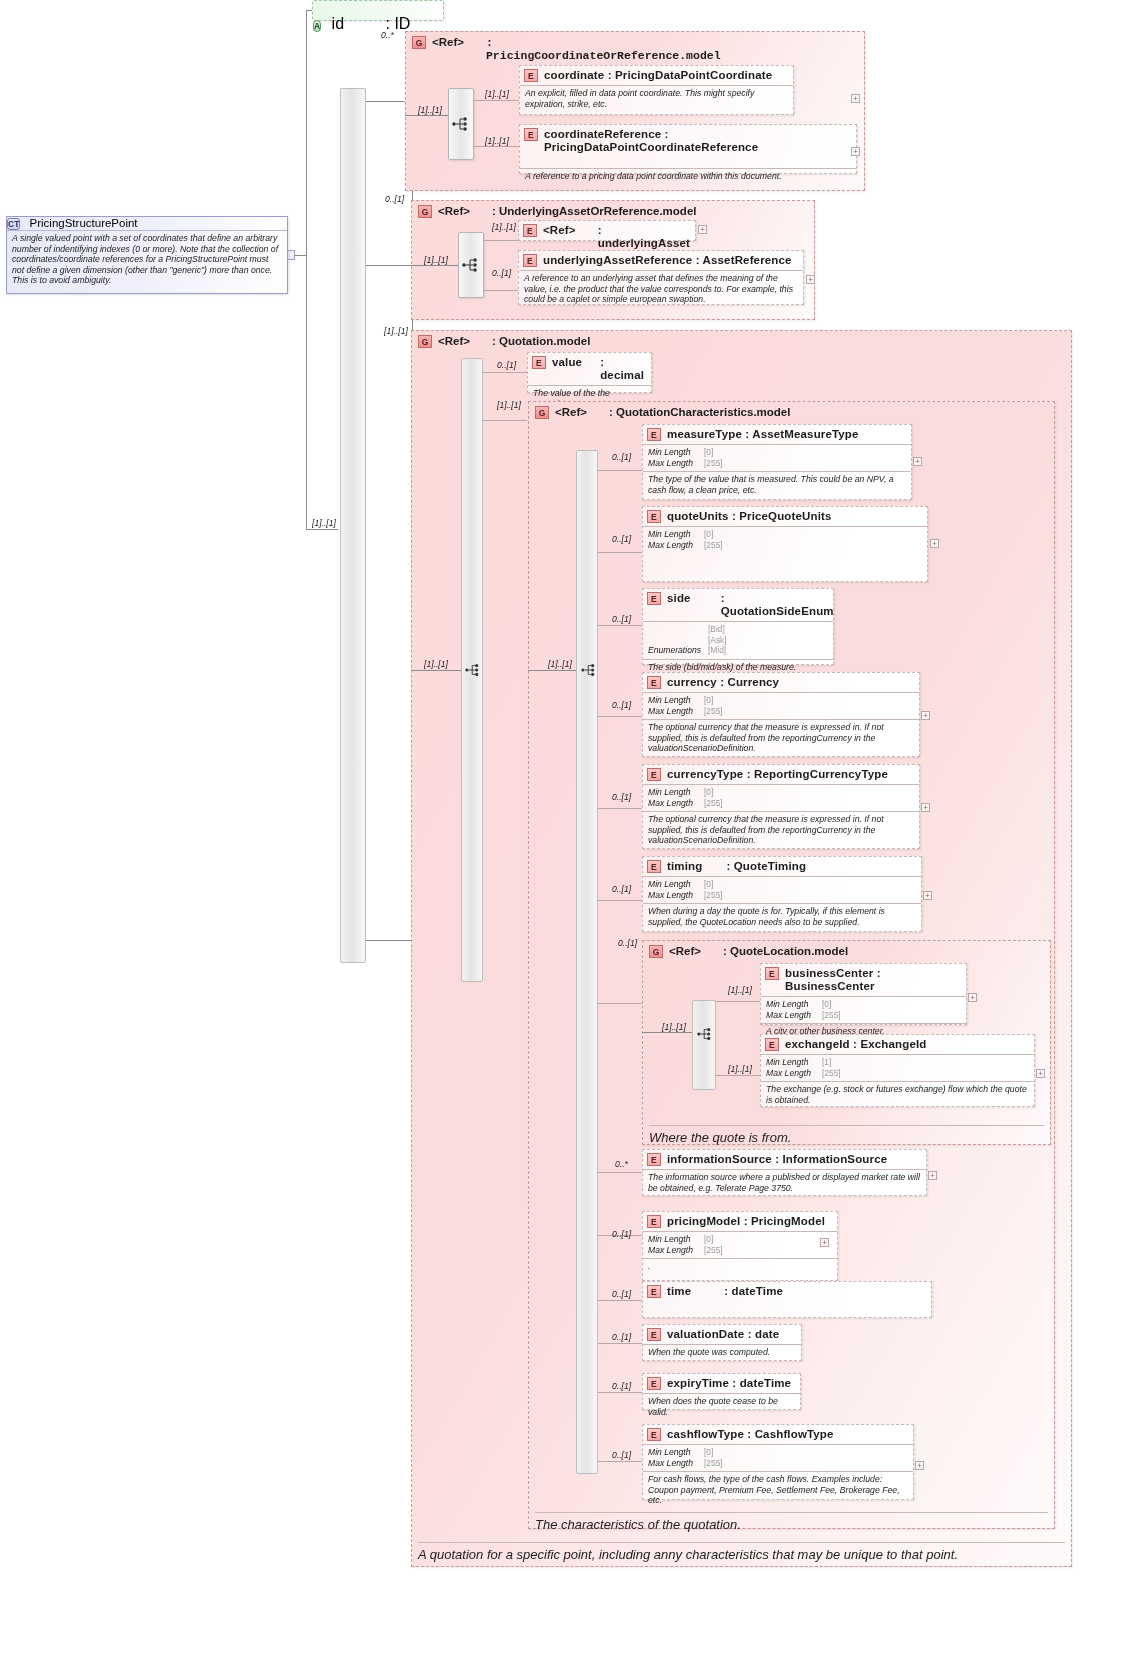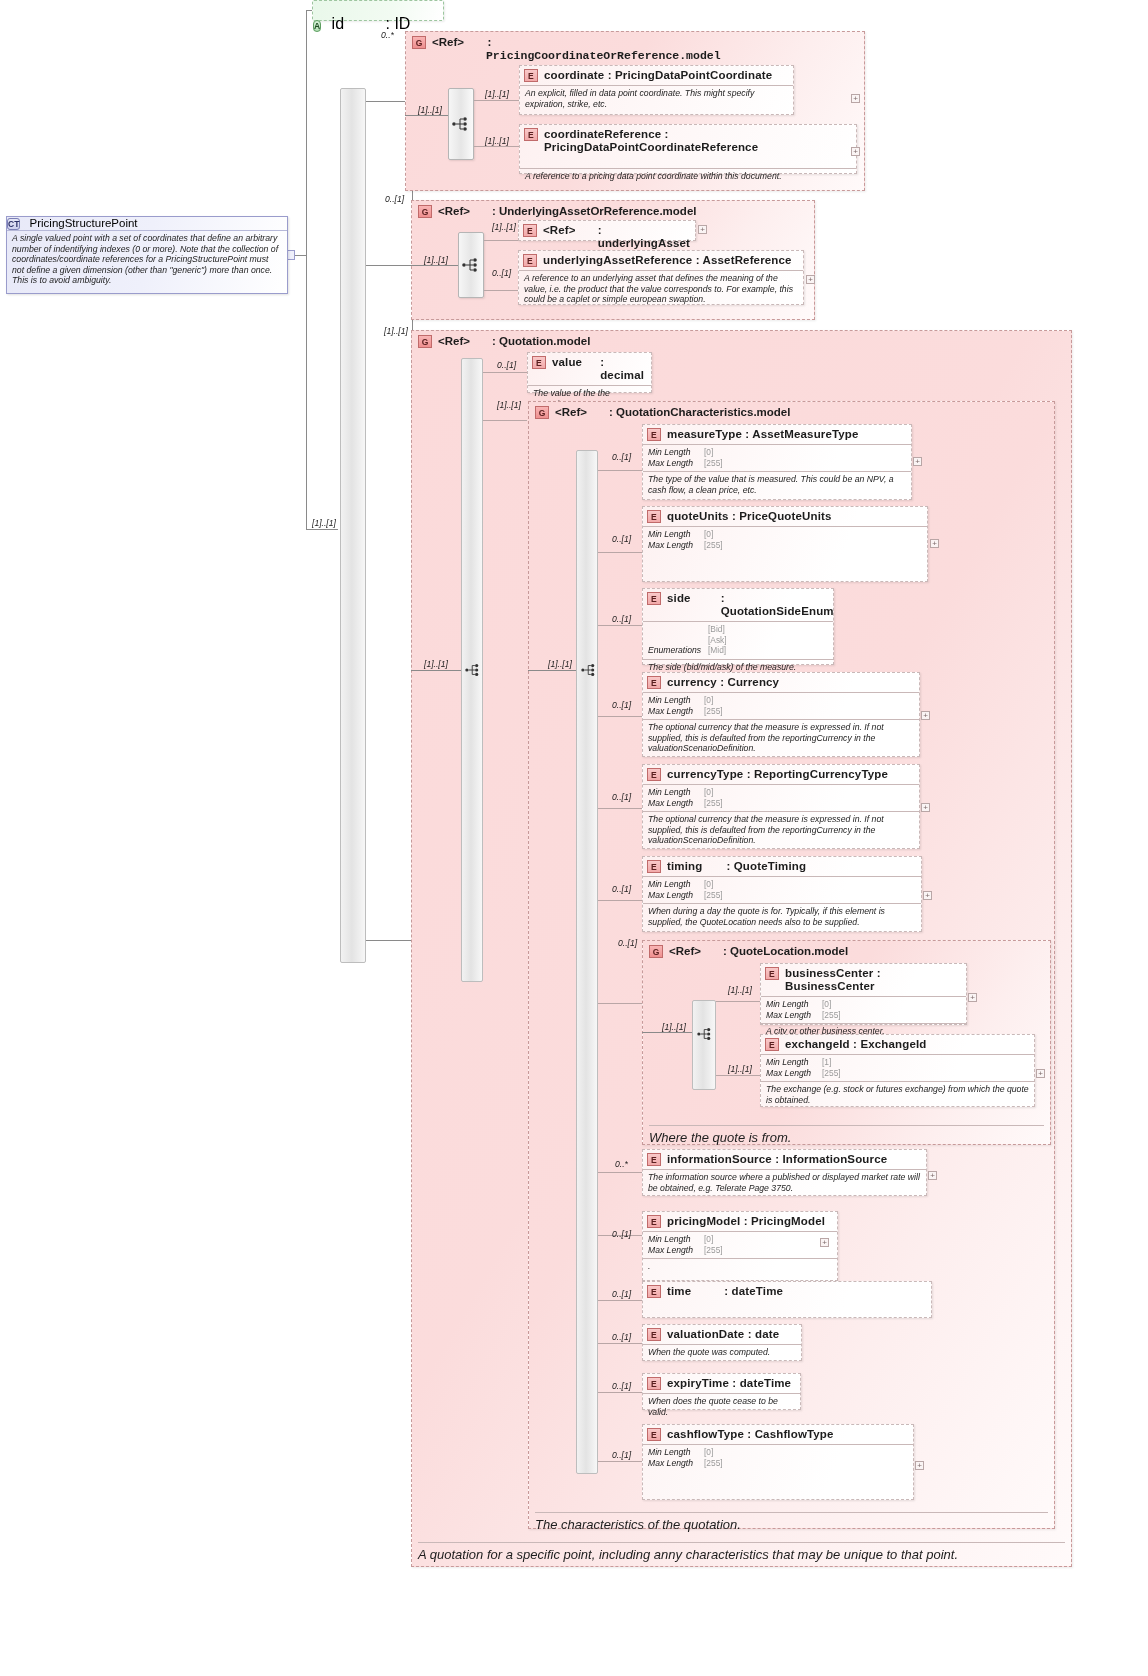--- a/index.html
+++ b/index.html
@@ -536,21 +536,21 @@
     <div class="facets">
       <div class="row">
           <span class="lbl">Min Length</span>
           <span class="val">[1]</span>
         </div>
       <div class="row">
           <span class="lbl">Max Length</span>
           <span class="val">[255]</span>
         </div>
     </div>
-    <div class="doc">The exchange (e.g. stock or futures exchange) from which the quote is obtained.</div>
+    <div class="doc">The exchange (e.g. stock or futures exchange) flow which the quote is obtained.</div>
   </div>
   <div class="plus" style="left:1036px; top:1069px;"></div>
 
   <div class="ln lt h" style="left:598px; top:1172px; width:44px;"></div>
   <div class="card" style="left:615px; top:1159px;">0..*</div>
   <div class="node" style="left:642px; top:1149px; width:285px; height:47px; background:linear-gradient(110deg,#fdf5f5,#fff 70%);">
     <div class="hdr">
       <span class="badge">E</span>
       <span class="nm">informationSource : InformationSource</span>
     </div>
@@ -619,16 +619,17 @@
     <div class="facets">
       <div class="row">
           <span class="lbl">Min Length</span>
           <span class="val">[0]</span>
         </div>
       <div class="row">
           <span class="lbl">Max Length</span>
           <span class="val">[255]</span>
         </div>
     </div>
+    <div class="doc">For cash flows, the type of the cash flows. Examples include: Coupon payment, Premium Fee, Settlement Fee, Brokerage Fee, etc.</div>
   </div>
   <div class="plus" style="left:915px; top:1461px;"></div>
 
 </div>
 
 </body></html>

